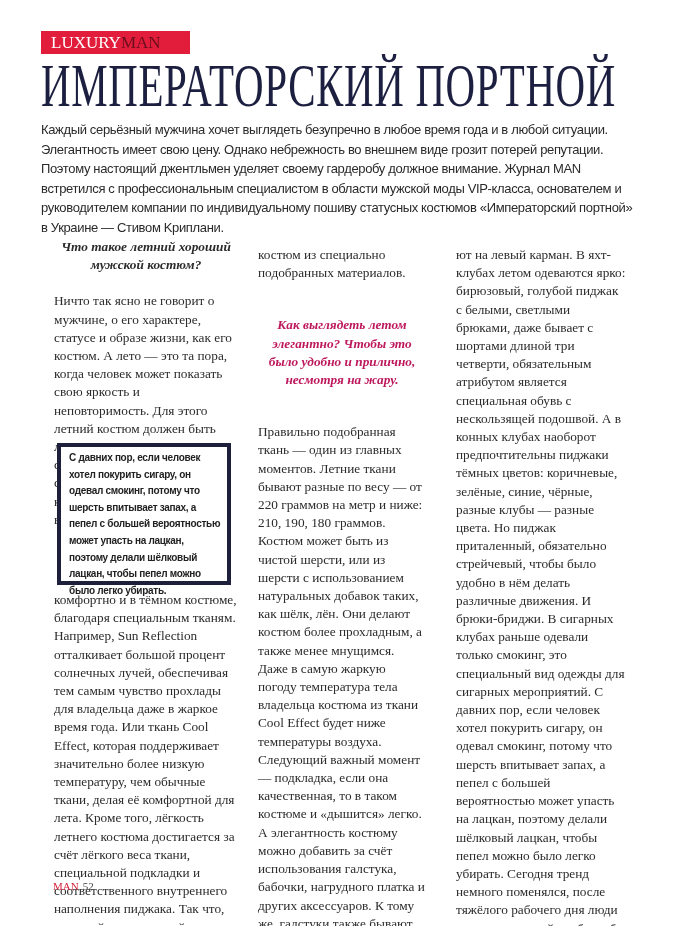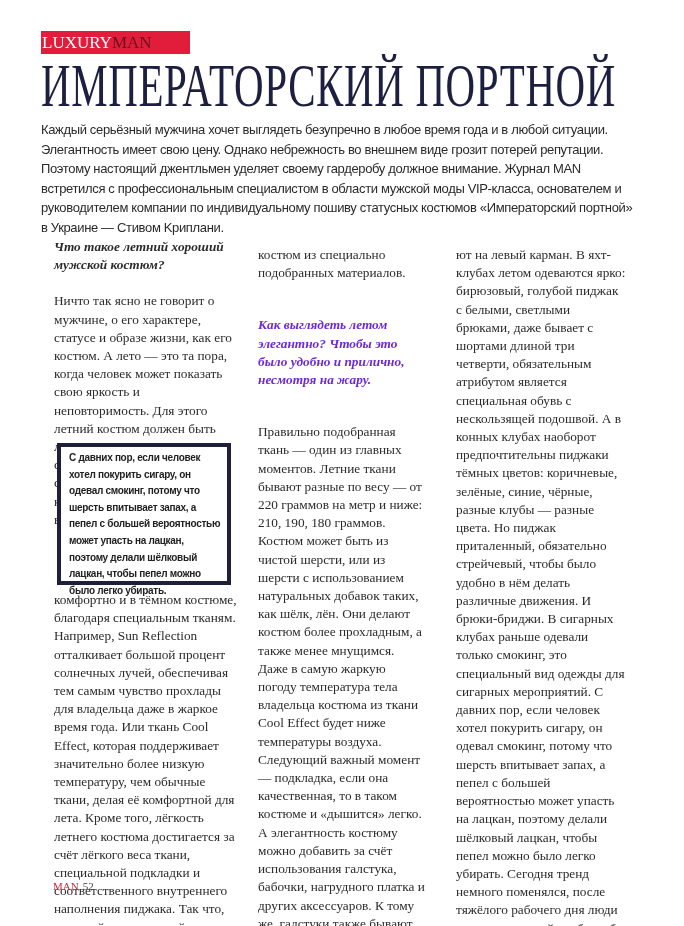--- a/index.html
+++ b/index.html
@@ -1,57 +1,57 @@
 <!DOCTYPE html>
 <html><head>
   <meta charset="utf-8">
   <style>
     html, body { margin: 0; padding: 0; background: #ffffff; }
     body { width: 684px; height: 926px; position: relative; overflow: hidden; color: #1f1f1f; }
     .page { position: absolute; left: 0; top: 0; width: 684px; height: 926px; }
     .brand {
       position: absolute; left: 41px; top: 31px; height: 23px; width: 149px;
-      background: #e21d3c; display: flex; align-items: center; padding-left: 1px; box-sizing: border-box;
+      background: #e21d3c; display: flex; align-items: center; padding-left: 10px; box-sizing: border-box;
       font-family: "Liberation Serif", serif; font-size: 17px; letter-spacing: 0px; line-height: 1;
     }
     .brand .lux { color: #ffffff; }
     .brand .man { color: #6b0f1c; }
     .title {
       position: absolute; left: 41px; top: 52px; width: 620px;
       font-family: "Liberation Serif", serif; font-size: 62px; line-height: 66px;
       color: #1c1f3f; transform: scaleX(0.66); transform-origin: left top; white-space: nowrap;
       letter-spacing: 1px;
     }
     .lead {
       position: absolute; left: 41px; top: 120px; width: 600px;
       font-family: "Liberation Sans", sans-serif; font-size: 13px; line-height: 19.6px;
       color: #2a2a2a; letter-spacing: -0.35px;
     }
     .col {
       position: absolute; top: 238px; width: 184px;
       font-family: "Liberation Serif", serif; font-size: 13.3px; line-height: 18.2px; color: #2b2b2b;
     }
     .col p { margin: 8px; }
-    .col .q { font-style: italic; font-weight: bold; color: #6d28d9; }
+    .col .q { font-style: italic; font-weight: bold; color: #be185d; }
     .col .gap { height: 18px; }
     .col2 { left: 250px; }
     .col3 { left: 448px; width: 186px; }
     .pull {
       position: absolute; left: 57px; top: 443px; width: 174px; height: 142px;
       border: 4px solid #1e1f3a; box-sizing: border-box; background: #ffffff;
       padding: 3px 6px 0 8px;
       font-family: "Liberation Sans", sans-serif; font-weight: bold; font-size: 10px; line-height: 16.6px;
       color: #222; letter-spacing: -0.3px;
     }
     .col1-bottom { position: absolute; left: 54px; top: 591px; width: 184px;
       font-family: "Liberation Serif", serif; font-size: 13.3px; line-height: 18.2px; color: #2b2b2b; }
     .col1-top { position: absolute; left: 54px; top: 238px; width: 184px;
       font-family: "Liberation Serif", serif; font-size: 13.3px; line-height: 18.2px; color: #2b2b2b; }
     .col1-top p, .col1-bottom p { margin: 0; }
-    .q { font-style: italic; font-weight: bold; }
+    .q { font-style: italic; font-weight: bold; text-align: center; }
     .footer {
       position: absolute; left: 53px; top: 877px;
       font-family: Liberation Serif, serif; font-size: 11px; line-height: 18px;
     }
     .footer .fman { color: #d6223c; }
     .footer .fnum { color: #444; margin-left: 4px; }
   </style>
 </head>
 <body>
 

